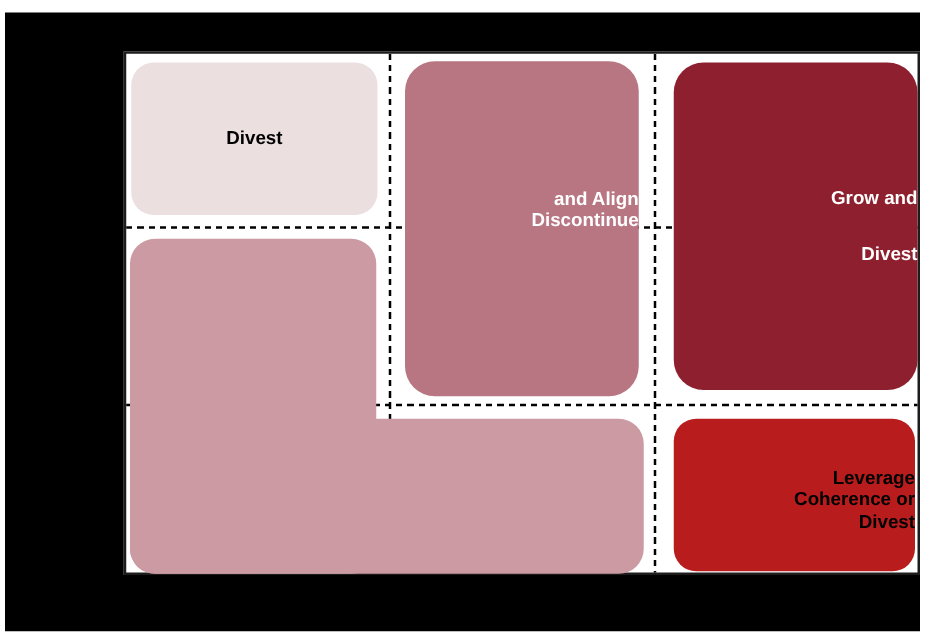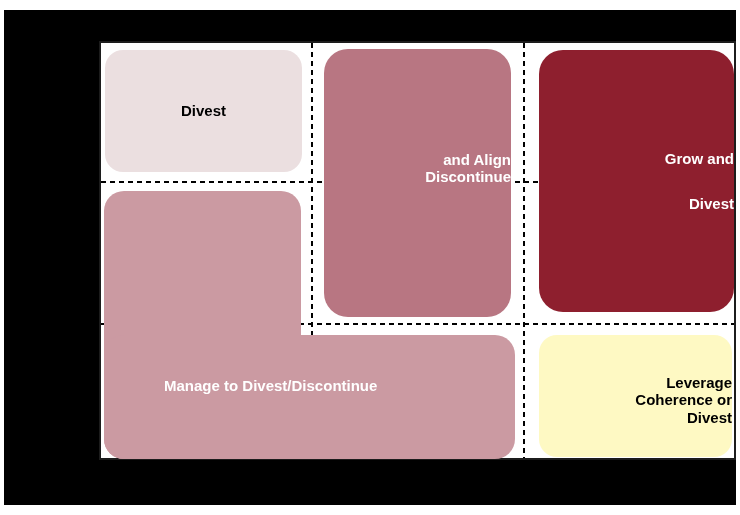--- a/index.html
+++ b/index.html
@@ -133,22 +133,21 @@
       <span>Discontinue</span>
     </div>
 
     <div class="box box-grow" style="background: rgb(142, 31, 46);">
       <span>Grow and</span>
       <span>Divest</span>
     </div>
 
     <div class="manage-narrow" style="background: rgb(203, 154, 162);"></div>
     <div class="manage-wide" style="background: rgb(203, 154, 162);"></div>
-    <div class="manage-label">Manage to Divest/Discontinue</div>
 
-    <div class="box box-leverage" style="background: #fef9c3;">
+    <div class="box box-leverage" style="background: #b91c1c;">
       <span>Leverage</span>
       <span>Coherence or</span>
       <span>Divest</span>
     </div>
 
   </div>
 </div>
 
 </body></html>

